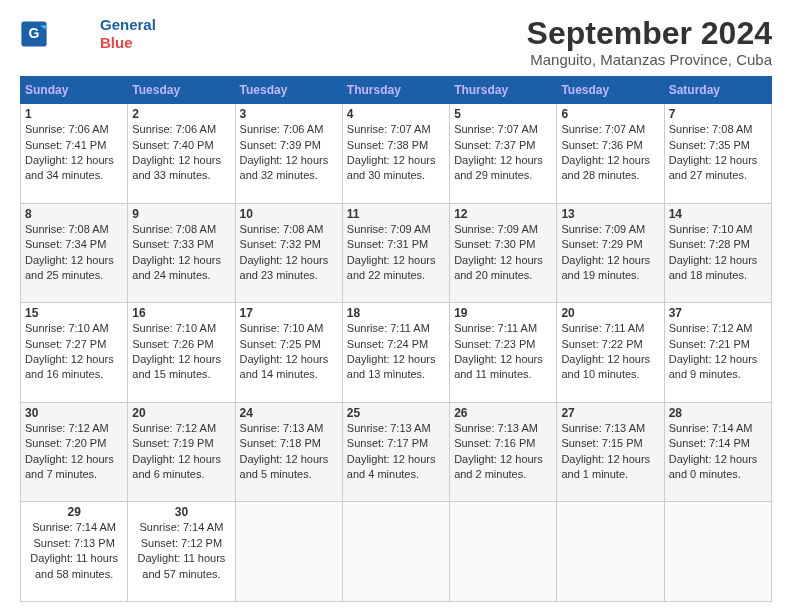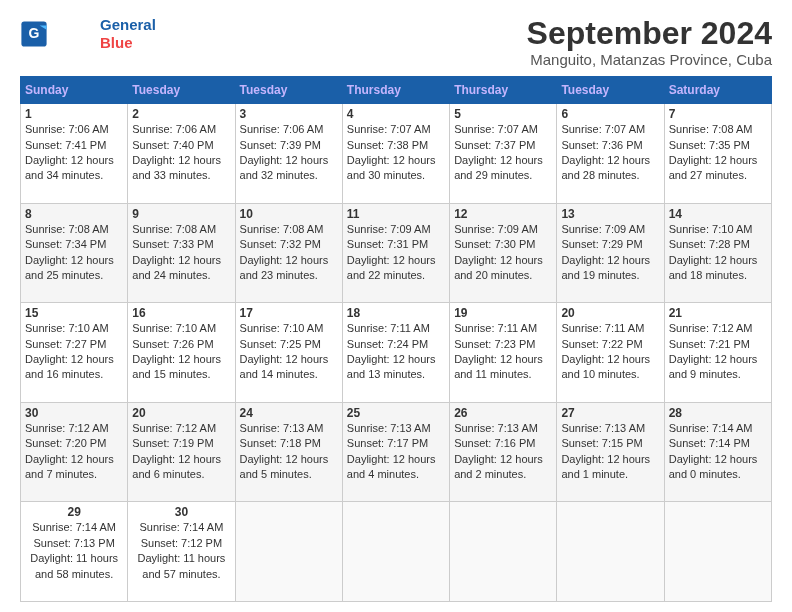--- a/index.html
+++ b/index.html
@@ -216,21 +216,21 @@
           </td>
           <td>
             <span class="day-num">19</span>
 <div class="day-info">Sunrise: 7:11 AM<br>Sunset: 7:23 PM<br>Daylight: 12 hours and 11 minutes.</div>
           </td>
           <td>
             <span class="day-num">20</span>
 <div class="day-info">Sunrise: 7:11 AM<br>Sunset: 7:22 PM<br>Daylight: 12 hours and 10 minutes.</div>
           </td>
           <td>
-            <span class="day-num">21</span>
+            <span class="day-num">37</span>
 <div class="day-info">Sunrise: 7:12 AM<br>Sunset: 7:21 PM<br>Daylight: 12 hours and 9 minutes.</div>
           </td>
         </tr>
         <tr>
           <td>
             <span class="day-num">30</span>
 <div class="day-info">Sunrise: 7:12 AM<br>Sunset: 7:20 PM<br>Daylight: 12 hours and 7 minutes.</div>
           </td>
           <td>
             <span class="day-num">20</span>

